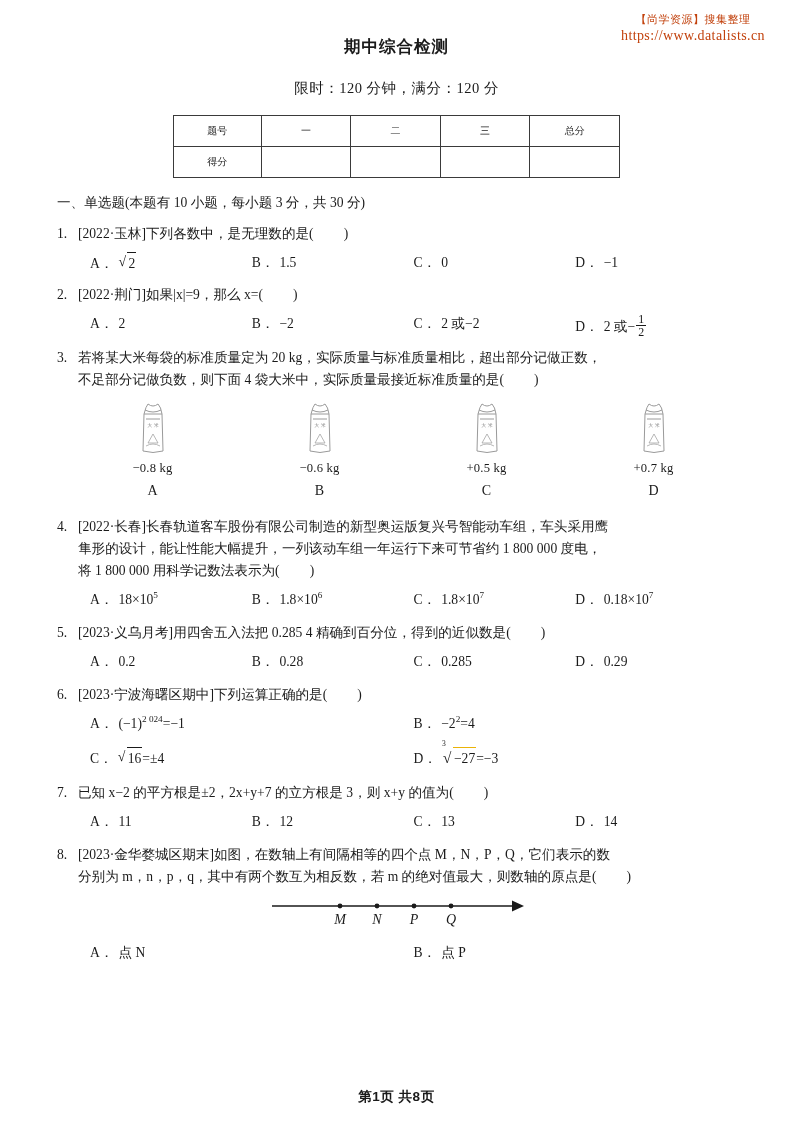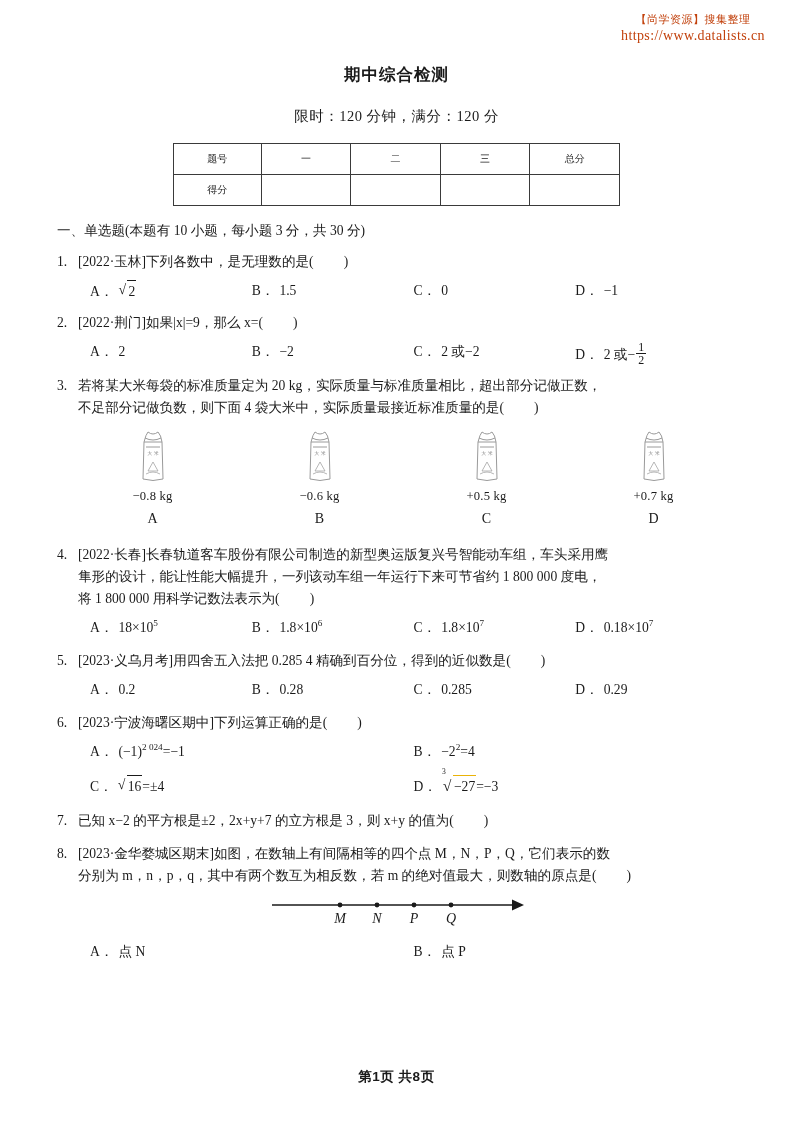--- a/index.html
+++ b/index.html
@@ -32,21 +32,21 @@
     font-family: Liberation Serif, serif;
     font-size: 14px; letter-spacing: .4px; text-align: right;
   }
   
   .doc-title {
     text-align: center;
     font-family: "Liberation Sans", "DejaVu Sans", sans-serif;
     font-weight: bold;
     font-size: 16.5px;
     margin: 0;
-    padding-top: 64px;
+    padding-top: 36px;
     letter-spacing: 1px;
   }
   .doc-subtitle {
     text-align: center;
     font-size: 14.5px;
     margin: 0;
     padding-top: 21px;
     letter-spacing: .5px;
   }
   
@@ -174,21 +174,21 @@
   
   .numline-wrap {
     display: flex;
     justify-content: center;
     margin-top: 6px;
   }
   
   .footer {
     position: absolute;
     left: 0; right: 0;
-    bottom: 36px;
+    bottom: 16px;
     text-align: center;
     font-size: 13.5px;
     font-family: "Liberation Sans", "DejaVu Sans", sans-serif;
     font-weight: bold;
     letter-spacing: .5px;
   }
 </style>
 </head>
 <body>
 
@@ -377,20 +377,26 @@
         <div class="opt"><span class="opt-lab">C．</span><span class="sqrt"><span class="rad">16</span></span><span>=±4</span></div>
         <div class="opt"><span class="opt-lab">D．</span><span class="cbrt"><span class="idx">3</span><span class="rad">−27</span></span><span>=−3</span></div>
       </div>
     </div>
 
     <div class="q" style="margin-top:12px;">
       <div class="q-body">
         <span class="q-num">7.</span>
         <span class="q-text"><span>已知 x−2 的平方根是±2，2x+y+7 的立方根是 3，则 x+y 的值为(</span><span class="blank"></span><span>)</span></span>
       </div>
+      <div class="opts">
+        <div class="opt"><span class="opt-lab">A．</span><span>11</span></div>
+        <div class="opt"><span class="opt-lab">B．</span><span>12</span></div>
+        <div class="opt"><span class="opt-lab">C．</span><span>13</span></div>
+        <div class="opt"><span class="opt-lab">D．</span><span>14</span></div>
+      </div>
     </div>
 
     <div class="q" style="margin-top:11px;">
       <div class="q-body">
         <span class="q-num">8.</span>
         <span class="q-text">
           <p><span class="src">[2023·金华婺城区期末]</span><span>如图，在数轴上有间隔相等的四个点 M，N，P，Q，它们表示的数</span></p>
           <p><span>分别为 m，n，p，q，其中有两个数互为相反数，若 m 的绝对值最大，则数轴的原点是(</span><span class="blank"></span><span>)</span></p>
         </span>
       </div>

